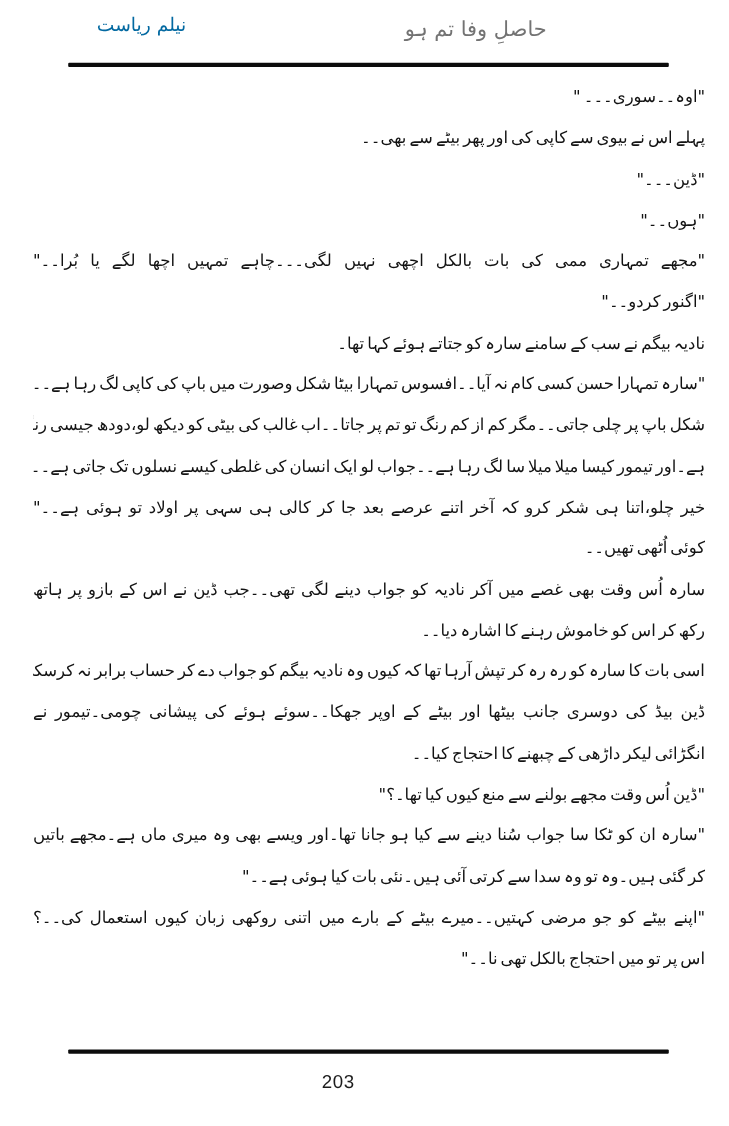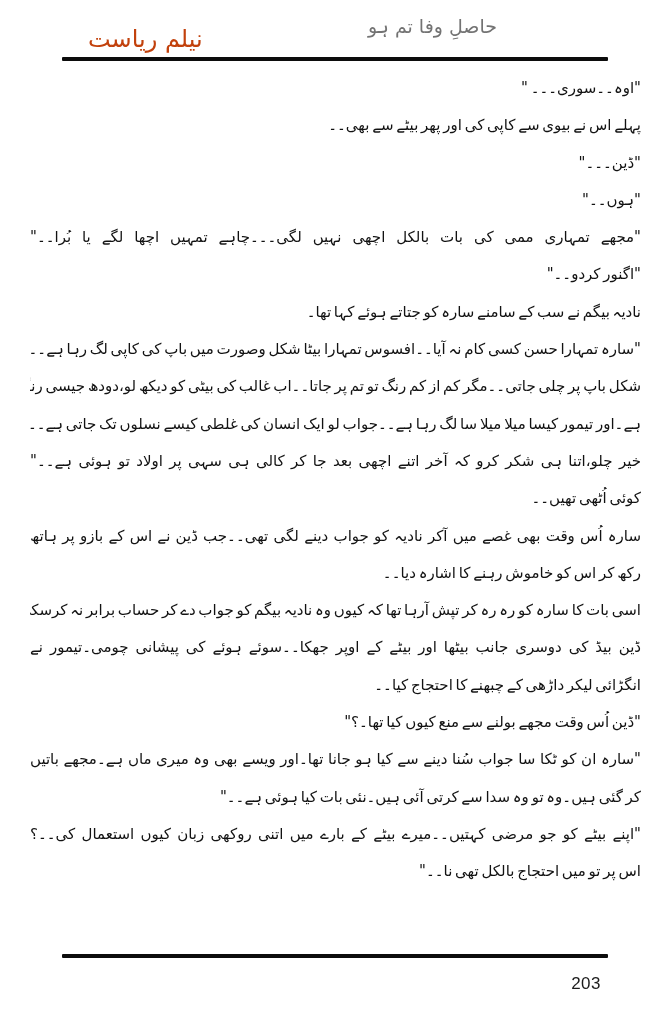--- a/index.html
+++ b/index.html
@@ -11,22 +11,22 @@
     overflow:hidden;
     font-family:"DejaVu Sans",sans-serif;
     color:#101010;
   }
   
   .hdr-title{
     position:absolute;top:15px;right:166px;
     direction:rtl;font-size:19px;font-weight:500;color:#737373;
   }
   .hdr-author{
-    position:absolute;top:25px;left:88px;
-    direction:rtl;font-size:24px;font-weight:500;color:#c2410c;
+    position:absolute;top:13px;left:88px;
+    direction:rtl;font-size:17px;font-weight:500;color:#0369a1;
   }
   
   .rule{
     position:absolute;left:62px;width:546px;height:4px;
     background:#0c0c0c;border-radius:1px;
   }
   .rule-top{top:57px;}
   .rule-bottom{top:954px;}
   
   .text{
@@ -42,21 +42,21 @@
     overflow:hidden;
     white-space:nowrap;
   }
   .line.full{
     text-align:justify;
     text-align-last:justify;
   }
   
   .pagenum{
     position:absolute;top:974px;left:14px;right:62px;
-    text-align:right;
+    text-align:center;
     font-family:"Liberation Sans","DejaVu Sans",sans-serif;
     font-size:17px;letter-spacing:.5px;color:#1c1c1c;
   }
 </style>
 </head>
 <body>
 
 <div class="page">
 
   <div class="hdr-title">حاصلِ وفا تم ہو</div>
@@ -68,21 +68,21 @@
       <div class="line">"اوہ۔۔سوری۔۔۔ "</div>
       <div class="line">پہلے اس نے بیوی سے کاپی کی اور پھر بیٹے سے بھی۔۔</div>
       <div class="line">"ڈین۔۔۔"</div>
       <div class="line">"ہوں۔۔"</div>
       <div class="line full">"مجھے تمہاری ممی کی بات بالکل اچھی نہیں لگی۔۔۔چاہے تمہیں اچھا لگے یا بُرا۔۔"</div>
       <div class="line">"اگنور کردو۔۔"</div>
       <div class="line">نادیہ بیگم نے سب کے سامنے سارہ کو جتاتے ہوئے کہا تھا۔</div>
       <div class="line full">"سارہ تمہارا حسن کسی کام نہ آیا۔۔افسوس تمہارا بیٹا شکل وصورت میں باپ کی کاپی لگ رہا ہے۔۔چلو</div>
       <div class="line full">شکل باپ پر چلی جاتی۔۔مگر کم از کم رنگ تو تم پر جاتا۔۔اب غالب کی بیٹی کو دیکھ لو،دودھ جیسی رنگت</div>
       <div class="line full">ہے۔اور تیمور کیسا میلا میلا سا لگ رہا ہے۔۔جواب لو ایک انسان کی غلطی کیسے نسلوں تک جاتی ہے۔۔</div>
-      <div class="line full">خیر چلو،اتنا ہی شکر کرو کہ آخر اتنے اچھی بعد جا کر کالی ہی سہی پر اولاد تو ہوئی ہے۔۔"</div>
+      <div class="line full">خیر چلو،اتنا ہی شکر کرو کہ آخر اتنے عرصے بعد جا کر کالی ہی سہی پر اولاد تو ہوئی ہے۔۔"</div>
       <div class="line">کوئی اُٹھی تھیں۔۔</div>
       <div class="line full">سارہ اُس وقت بھی غصے میں آکر نادیہ کو جواب دینے لگی تھی۔۔جب ڈین نے اس کے بازو پر ہاتھ</div>
       <div class="line">رکھ کر اس کو خاموش رہنے کا اشارہ دیا۔۔</div>
       <div class="line full">اسی بات کا سارہ کو رہ رہ کر تپش آرہا تھا کہ کیوں وہ نادیہ بیگم کو جواب دے کر حساب برابر نہ کرسکی۔۔</div>
       <div class="line full">ڈین بیڈ کی دوسری جانب بیٹھا اور بیٹے کے اوپر جھکا۔۔سوئے ہوئے کی پیشانی چومی۔تیمور نے</div>
       <div class="line">انگڑائی لیکر داڑھی کے چبھنے کا احتجاج کیا۔۔</div>
       <div class="line">"ڈین اُس وقت مجھے بولنے سے منع کیوں کیا تھا۔؟"</div>
       <div class="line full">"سارہ ان کو ٹکا سا جواب سُنا دینے سے کیا ہو جانا تھا۔اور ویسے بھی وہ میری ماں ہے۔مجھے باتیں</div>
       <div class="line">کر گئی ہیں۔وہ تو وہ سدا سے کرتی آئی ہیں۔نئی بات کیا ہوئی ہے۔۔"</div>
       <div class="line full">"اپنے بیٹے کو جو مرضی کہتیں۔۔میرے بیٹے کے بارے میں اتنی روکھی زبان کیوں استعمال کی۔۔؟</div>

